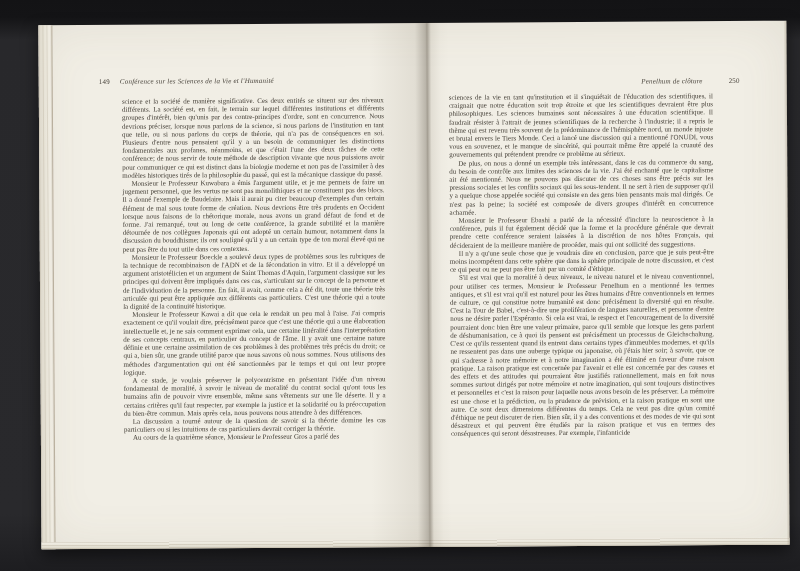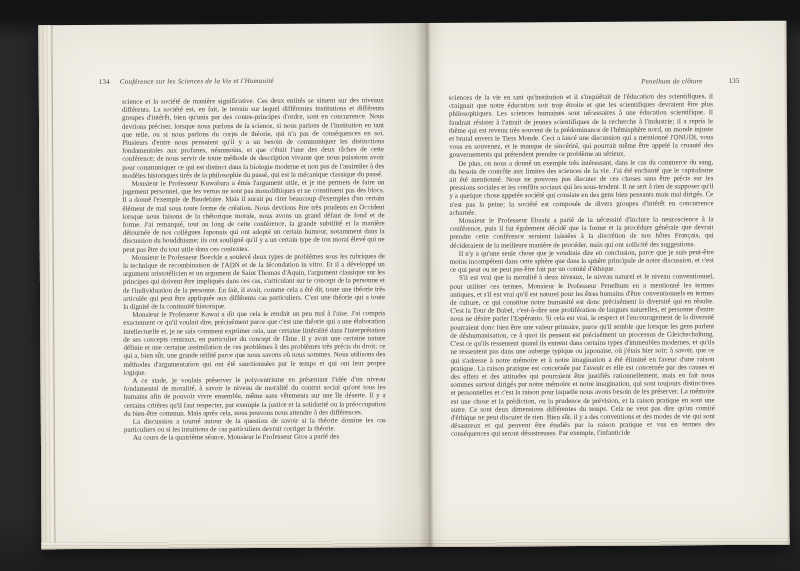--- a/index.html
+++ b/index.html
@@ -68,27 +68,27 @@
 </head>
 <body>
 
 <div class="book">
 
   <div class="page-edge-left"></div>
   <div class="page-edge-bottom"></div>
   <div class="page-edge-right"></div>
 
   <div class="header-row header-left">
-    <span class="folio">134</span>
+    <span class="folio">149</span>
     <span class="running-header">Conférence sur les Sciences de la Vie et l'Humanité</span>
   </div>
 
   <div class="header-row header-right">
     <span class="running-header">Penelhum de clôture</span>
-    <span class="folio">135</span>
+    <span class="folio">250</span>
   </div>
 
   <div class="body-text body-left">
     <p>science et la société de manière significative. Ces deux entités se situent sur des niveaux différents. La société est, en fait, le terrain sur lequel différentes institutions et différents groupes d'intérêt, bien qu'unis par des contre-principes d'ordre, sont en concurrence. Nous devrions préciser, lorsque nous parlons de la science, si nous parlons de l'institution en tant que telle, ou si nous parlons du corps de théorie, qui n'a pas de conséquences en soi. Plusieurs d'entre nous pensaient qu'il y a un besoin de communiquer les distinctions fondamentales aux profanes, néanmoins, et que c'était l'une des deux tâches de cette conférence; de nous servir de toute méthode de description vivante que nous puissions avoir pour communiquer ce qui est distinct dans la biologie moderne et non pas de l'assimiler à des modèles historiques tirés de la philosophie du passé, qui est la mécanique classique du passé.</p>
     <p class="indent">Monsieur le Professeur Kuwabara a émis l'argument utile, et je me permets de faire un jugement personnel, que les vertus ne sont pas monolithiques et ne constituent pas des blocs. Il a donné l'exemple de Baudelaire. Mais il aurait pu citer beaucoup d'exemples d'un certain élément de mal sous toute forme de création. Nous devrions être très prudents en Occident lorsque nous faisons de la rhétorique morale, nous avons un grand défaut de fond et de forme. J'ai remarqué, tout au long de cette conférence, la grande subtilité et la manière détournée de nos collègues Japonais qui ont adopté un certain humour, notamment dans la discussion du bouddhisme; ils ont souligné qu'il y a un certain type de ton moral élevé qui ne peut pas être du tout utile dans ces contextes.</p>
     <p class="indent">Monsieur le Professeur Boeckle a soulevé deux types de problèmes sous les rubriques de la technique de recombinaison de l'ADN et de la fécondation in vitro. Et il a développé un argument aristotélicien et un argument de Saint Thomas d'Aquin, l'argument classique sur les principes qui doivent être impliqués dans ces cas, s'articulant sur le concept de la personne et de l'individuation de la personne. En fait, il avait, comme cela a été dit, toute une théorie très articulée qui peut être appliquée aux différents cas particuliers. C'est une théorie qui a toute la dignité de la continuité historique.</p>
     <p class="indent">Monsieur le Professeur Kawai a dit que cela le rendait un peu mal à l'aise. J'ai compris exactement ce qu'il voulait dire, précisément parce que c'est une théorie qui a une élaboration intellectuelle et, je ne sais comment exprimer cela, une certaine littéralité dans l'interprétation de ses concepts centraux, en particulier du concept de l'âme. Il y avait une certaine nature définie et une certaine assimilation de ces problèmes à des problèmes très précis du droit; ce qui a, bien sûr, une grande utilité parce que nous savons où nous sommes. Nous utilisons des méthodes d'argumentation qui ont été sanctionnées par le temps et qui ont leur propre logique.</p>
     <p class="indent">A ce stade, je voulais préserver le polycentrisme en présentant l'idée d'un niveau fondamental de moralité, à savoir le niveau de moralité du contrat social qu'ont tous les humains afin de pouvoir vivre ensemble, même sans vêtements sur une île déserte. Il y a certains critères qu'il faut respecter, par exemple la justice et la solidarité ou la préoccupation du bien-être commun. Mais après cela, nous pouvons nous attendre à des différences.</p>
     <p class="indent">La discussion a tourné autour de la question de savoir si la théorie domine les cas particuliers ou si les intuitions de cas particuliers devrait corriger la théorie.</p>
     <p class="indent">Au cours de la quatrième séance, Monsieur le Professeur Gros a parlé des</p>

